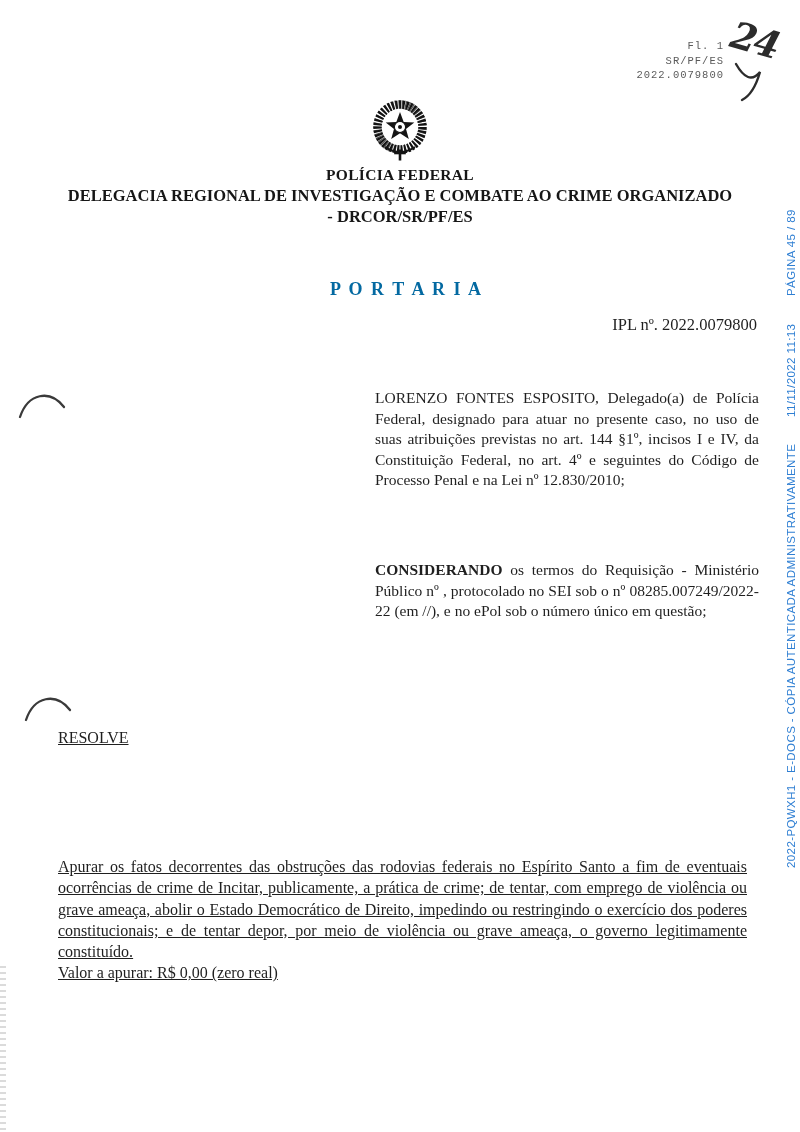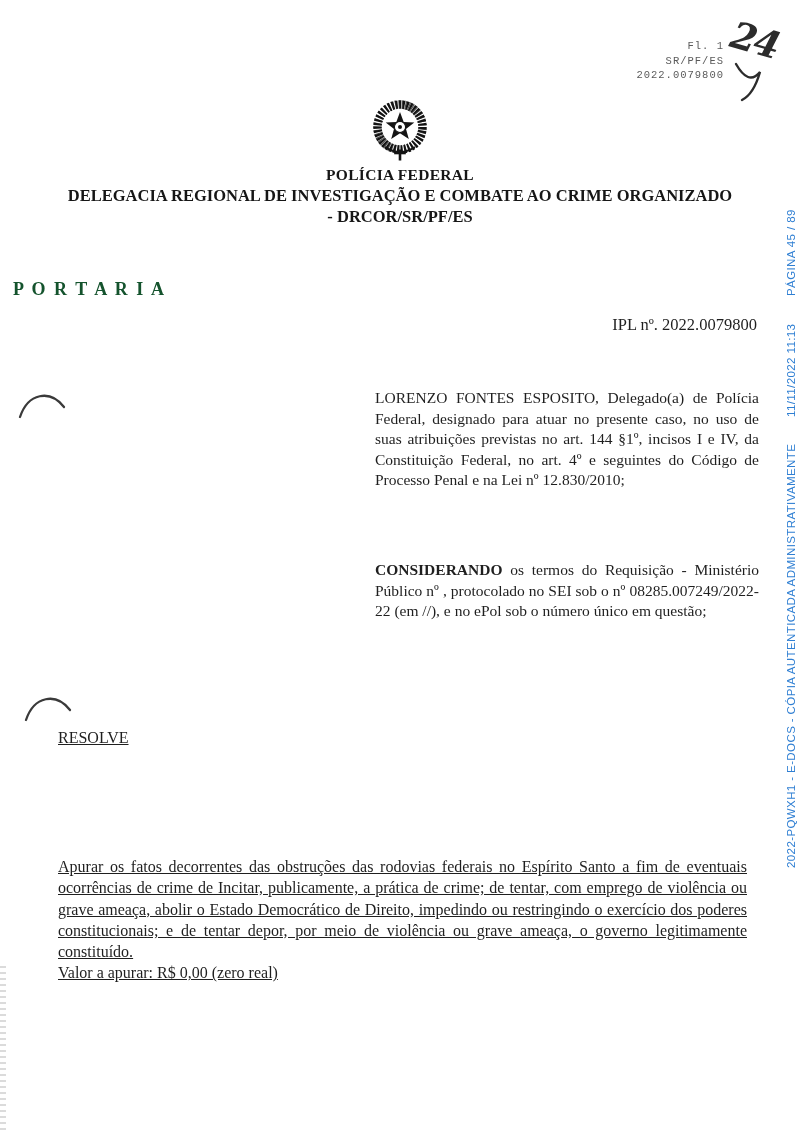--- a/index.html
+++ b/index.html
@@ -28,22 +28,22 @@
   
   .emblem { position:absolute; top:97px; left:50%; transform:translateX(-50%); }
 
   
   .hdr { position:absolute; left:0; width:100%; text-align:center; font-weight:bold; color:#161616; }
   .hdr-org      { top:166px; font-size:15.5px; letter-spacing:.3px; }
   .hdr-division { top:186px; font-size:16.5px; }
   .hdr-unit     { top:207px; font-size:16.5px; }
 
   .doc-title {
-    position:absolute; top:279px; left:0; width:100%; text-align:left;
-    font-weight:bold; font-size:18px; letter-spacing:2px; color:#14532d;padding-left:13px;
+    position:absolute; top:279px; left:0; width:100%; text-align:center;
+    font-weight:bold; font-size:18px; letter-spacing:2px; color:#0369a1;padding-left:13px;
   }
   .ipl { position:absolute; top:315px; right:43px; font-size:16.5px; }
 
   
   .para-indent {
     position:absolute; left:375px; width:384px;
     font-size:15.5px; line-height:20.6px; text-align:justify;
   }
   .p-appoint { top:388px; }
   .p-consid  { top:560px; }

